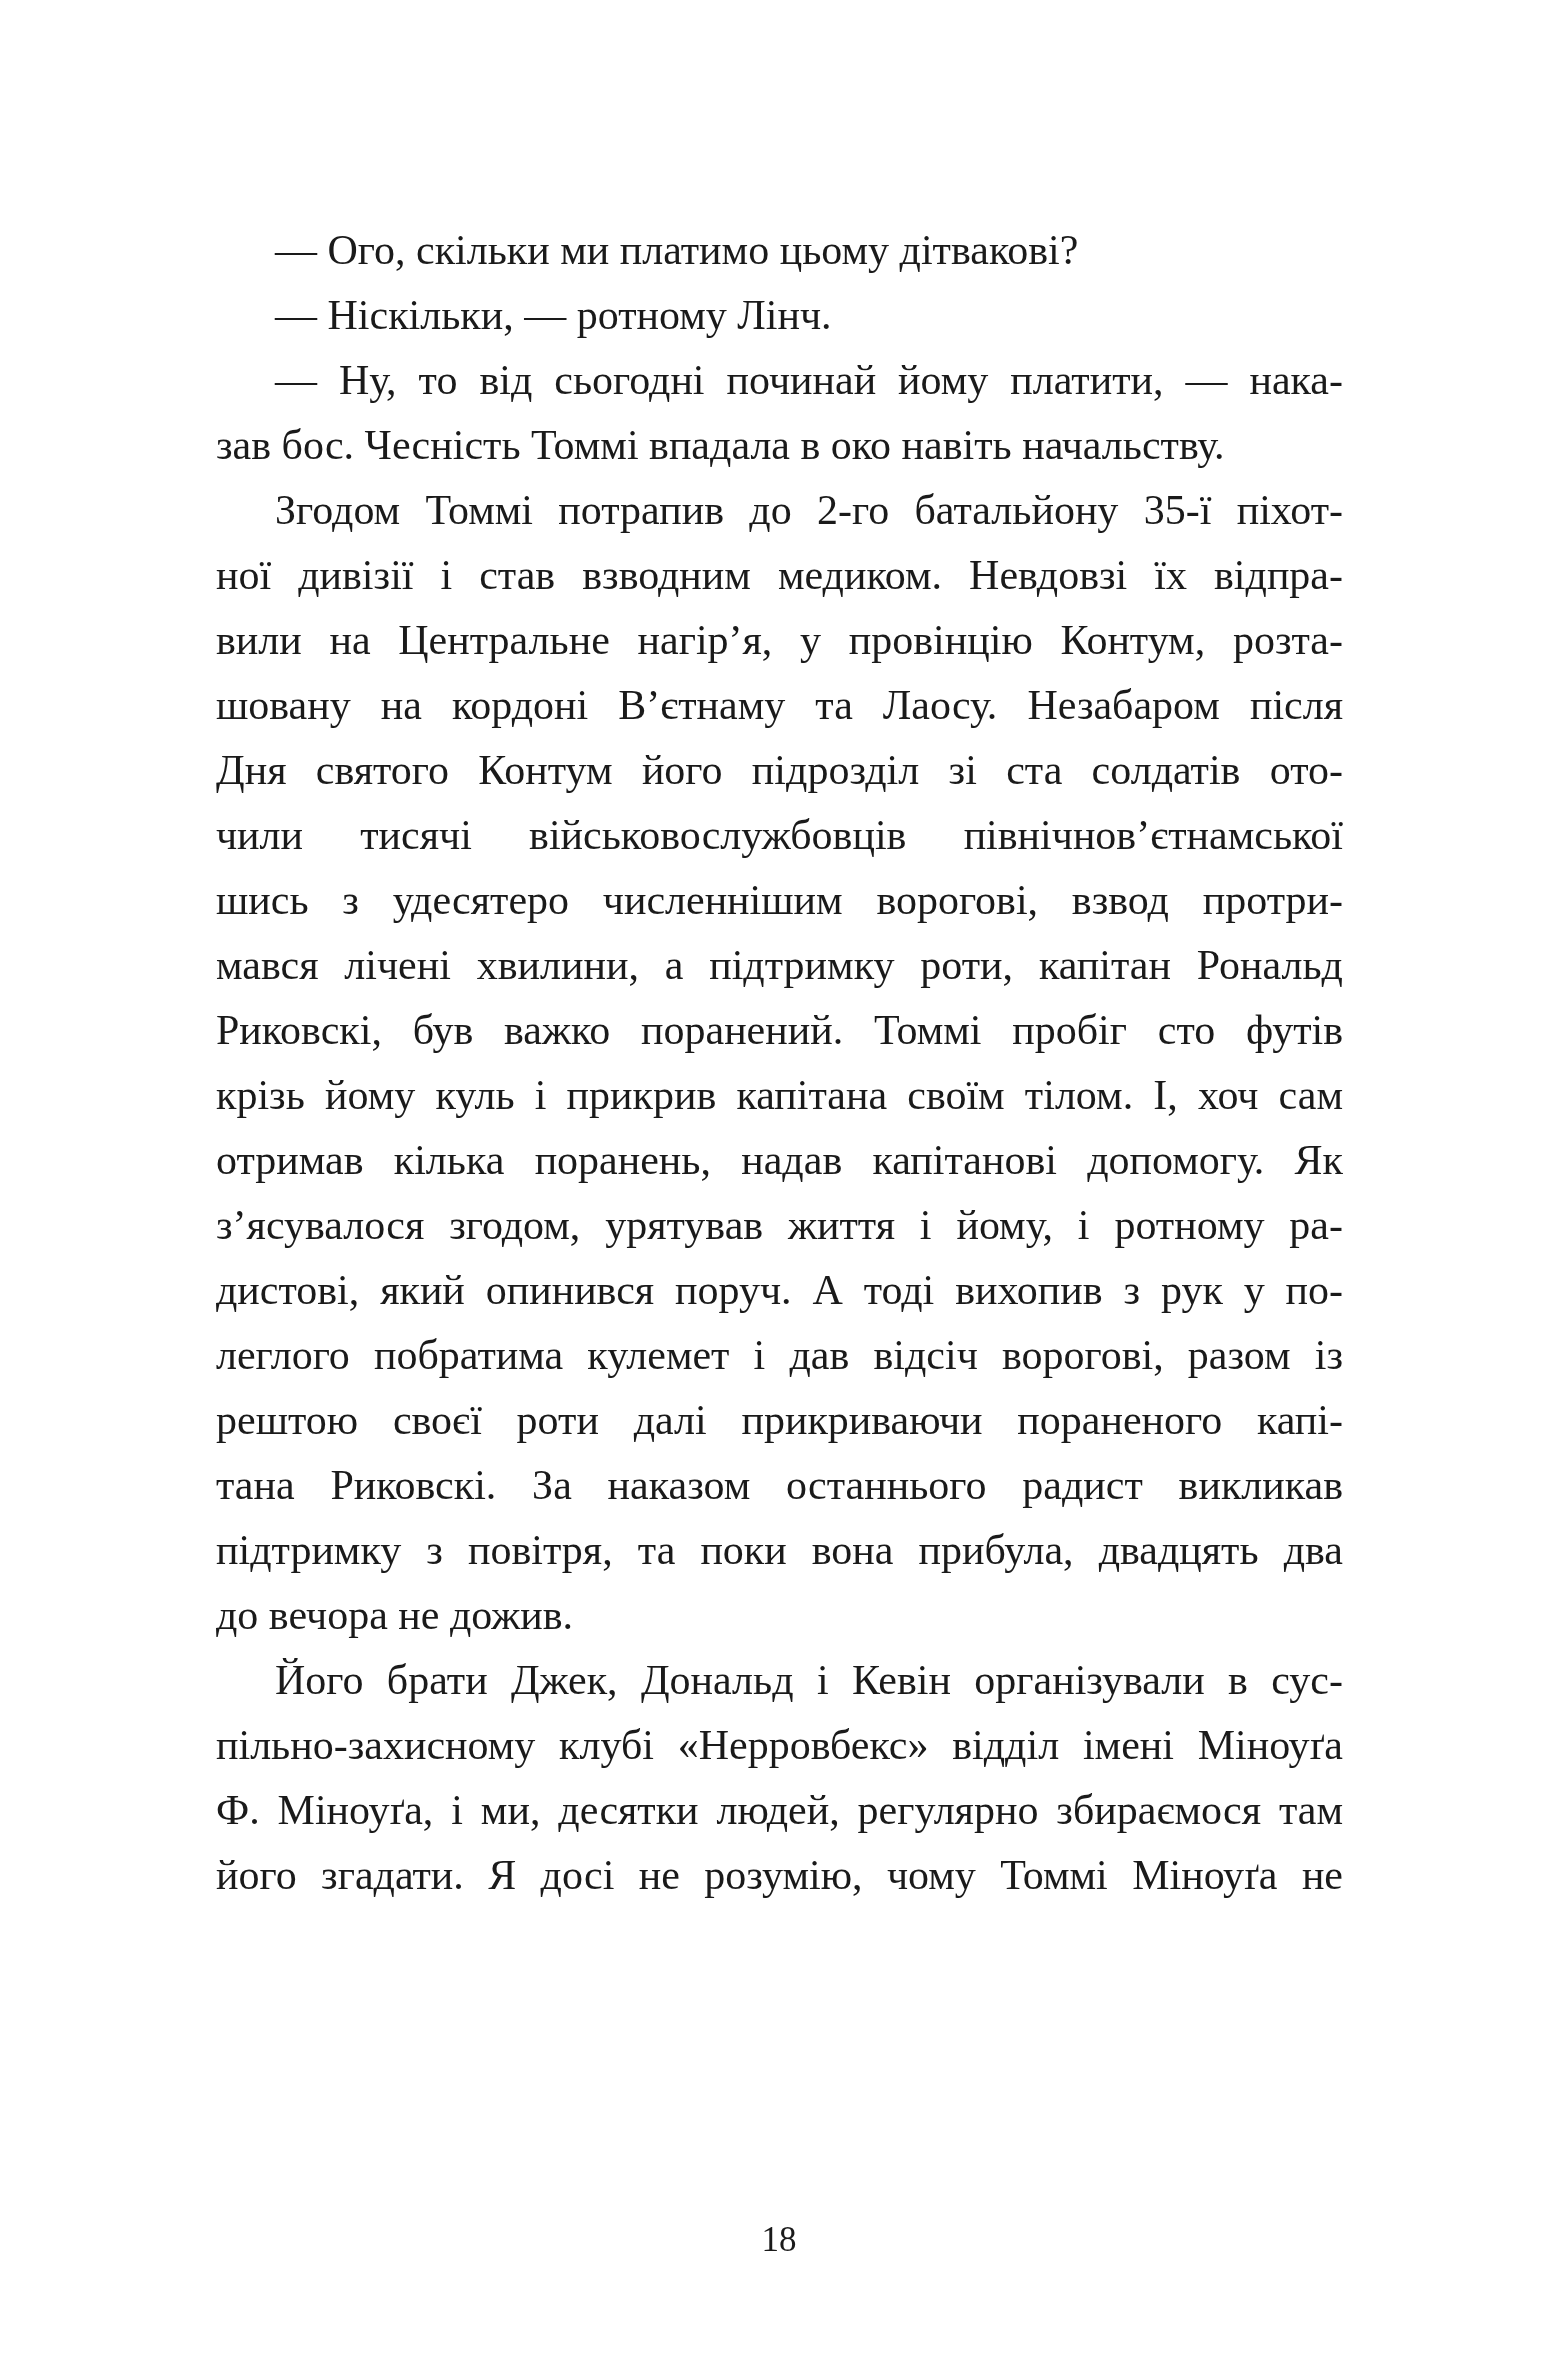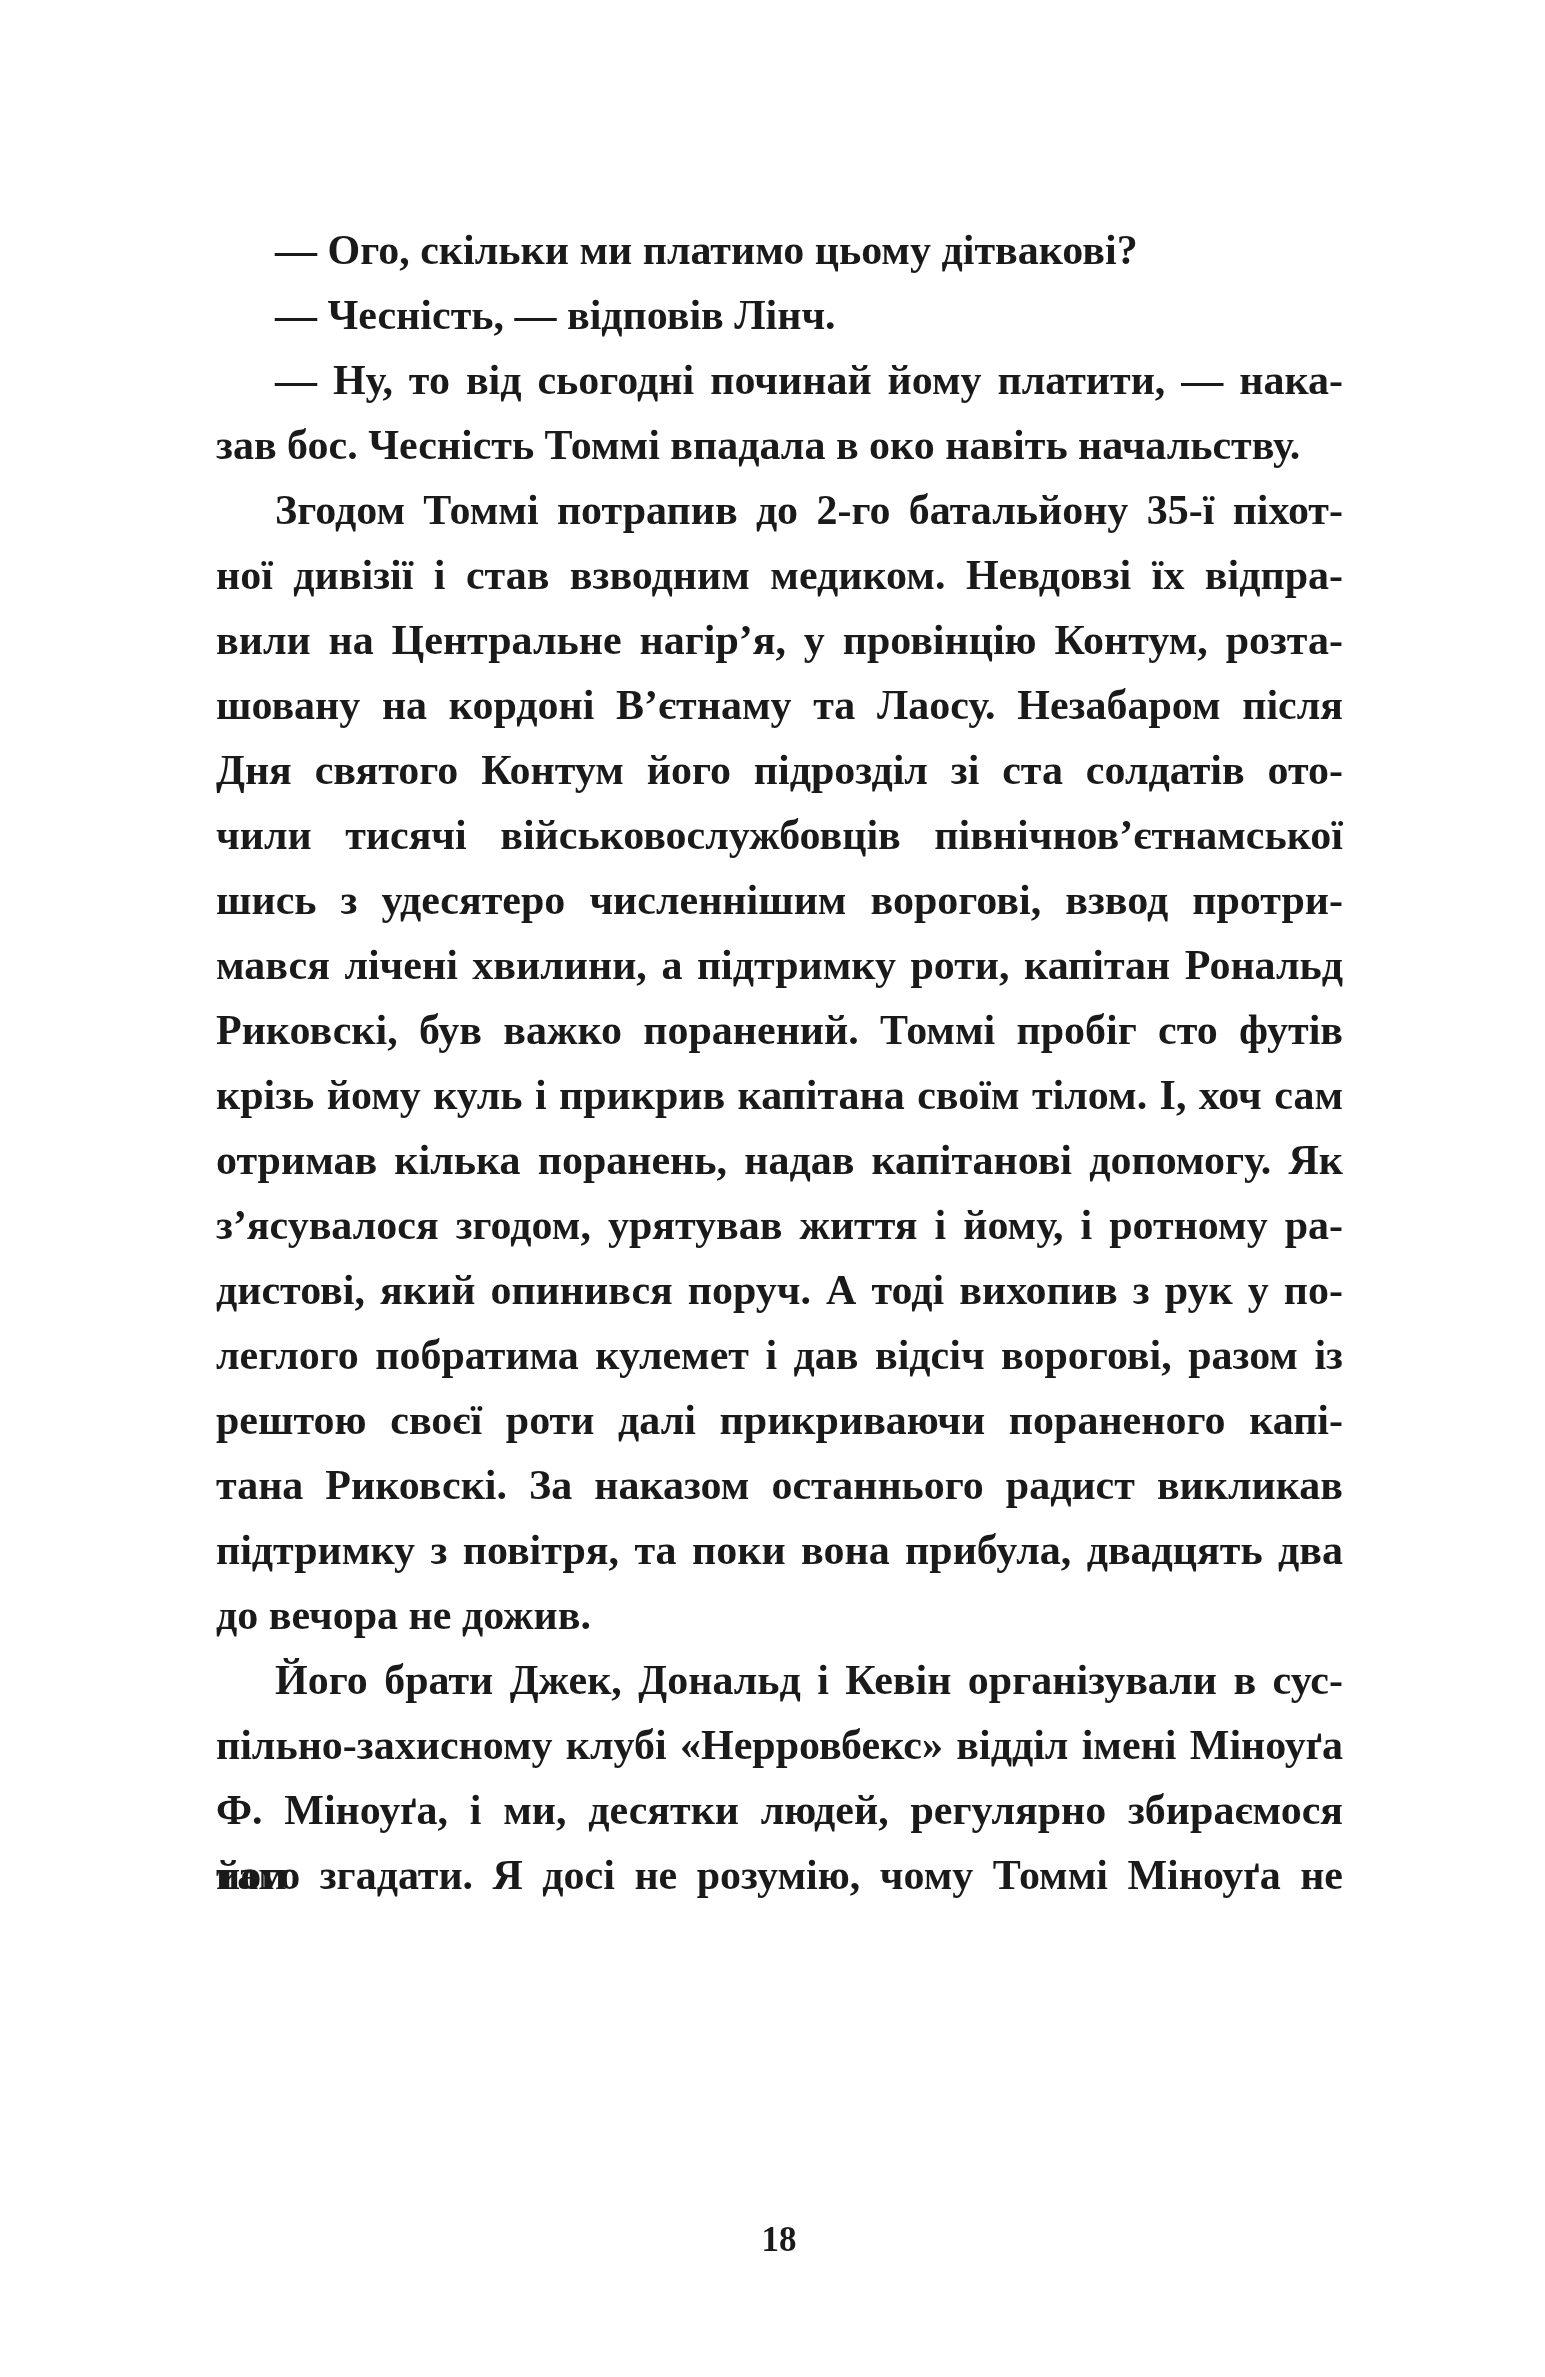--- a/index.html
+++ b/index.html
@@ -13,21 +13,20 @@
     position: relative;
     overflow: hidden;
   }
   .page {
     position: absolute;
     left: 0;
     top: 0;
     width: 1281px;
     height: 2377px;
     background: #ffffff;
-    font-weight: bold;
   }
   .text-block {
     position: absolute;
     left: 216px;
     top: 218px;
     width: 1127px;
     font-family: "Liberation Serif", "DejaVu Serif", serif;
     font-size: 42px;
     line-height: 65px;
     color: #1a1a1a;
@@ -64,21 +63,21 @@
 <body>
 
 <div class="page">
   <div class="text-block">
 
     <div class="paragraph">
       <div class="line indent last">— Ого, скільки ми платимо цьому дітвакові?</div>
     </div>
 
     <div class="paragraph">
-      <div class="line indent last">— Чесність, — відповів Лінч.</div>
+      <div class="line indent last">— Ніскільки, — ротному Лінч.</div>
     </div>
 
     <div class="paragraph">
       <div class="line indent">— Ну, то від сьогодні починай йому платити, — нака-</div>
       <div class="line last">зав бос. Чесність Томмі впадала в око навіть начальству.</div>
     </div>
 
     <div class="paragraph">
       <div class="line indent">Згодом Томмі потрапив до 2-го батальйону 35-ї піхот-</div>
       <div class="line">ної дивізії і став взводним медиком. Невдовзі їх відпра-</div>

